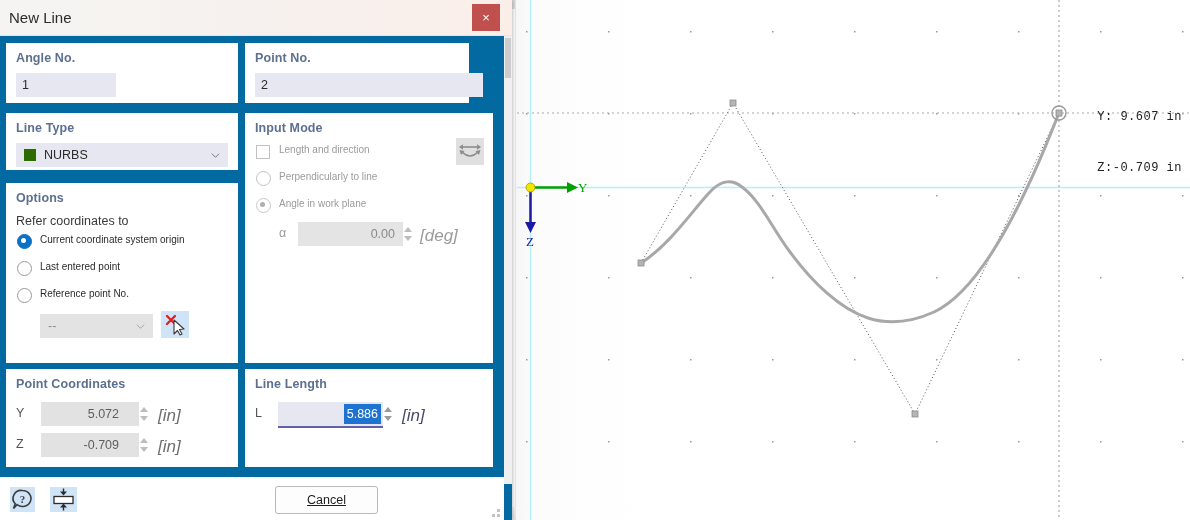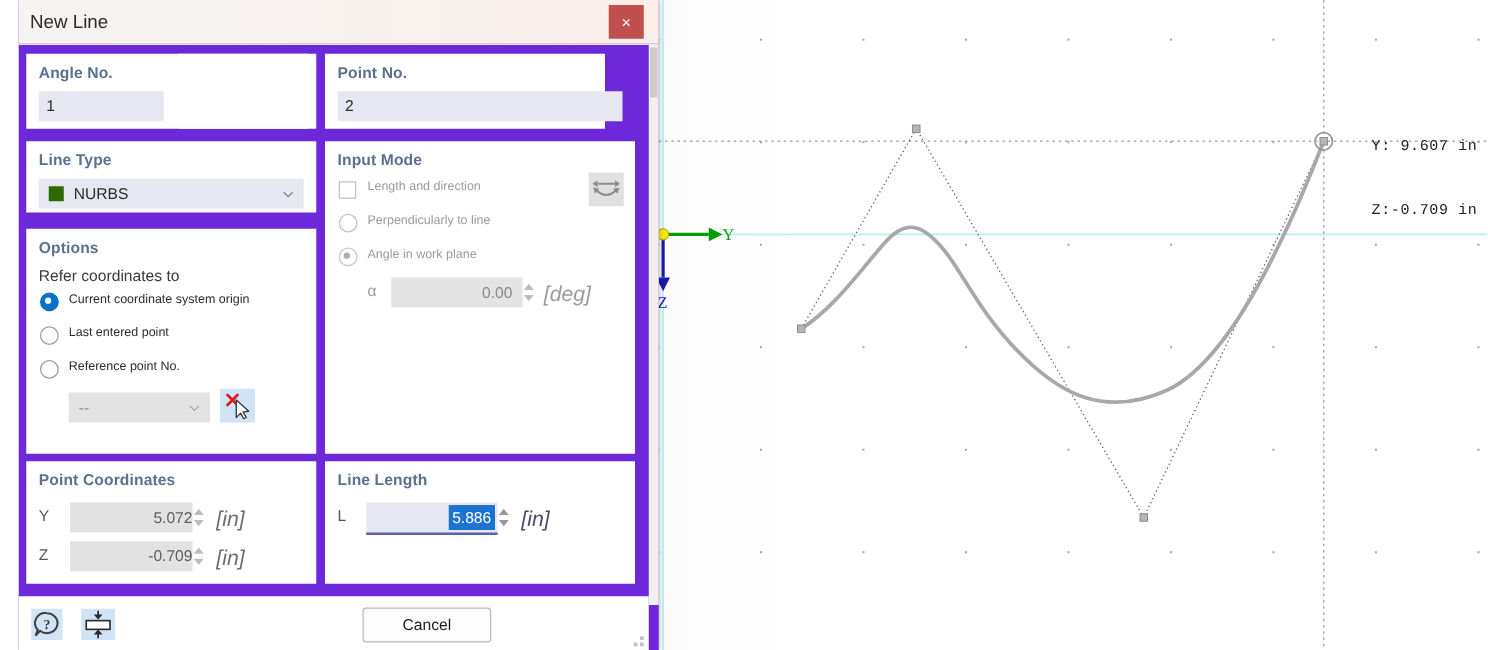--- a/index.html
+++ b/index.html
@@ -34,22 +34,22 @@
     position: absolute; left: 1px; top: 0px; width: 9px; height: 9px;
     background: #d8d8d8;
   }
   #vp-scroll-btm {
     position: absolute; left: 0px; bottom: 0px; width: 11px; height: 13px;
     background: linear-gradient(#efefef,#e2e2e2);
   }
 
   
   #dialog {
-    position: absolute; left: 15px; top: 0; width: 512px; height: 520px;
-    background: #6d28d9;
+    position: absolute; left: 0; top: 0; width: 512px; height: 520px;
+    background: #0369a1;
     box-shadow: 1px 0 3px rgba(0,0,0,0.22);
   }
   #titlebar {
     position: relative; height: 36px;
     background: linear-gradient(to right, #f5f4f2 0%, #f7f1ee 55%, #fbeee9 100%);
     border-bottom: 1px solid #e9e5e2;
   }
   #title-text {
     position: absolute; left: 9px; top: 9px;
     font-size: 15px; color: #2b2b2b; font-weight: 400;
@@ -83,21 +83,21 @@
 
   .field-label { position: absolute; font-size: 12.5px; color: #3a3a3a; }
   .unit-label { position: absolute; font-size: 17px; color: #6e6e6e; font-style: italic; }
 
   .txtinput {
     position: absolute; background: #e7e7f1; border: none;
     font-size: 12.5px; color: #2a2a2a;
     padding: 0 6px; line-height: 24px; height: 24px;
     font-family: "Liberation Sans", sans-serif;
   }
-  .txtinput.ro { background: #e2e2e2; color: #5e5e5e; text-align: right; padding-right: 0; }
+  .txtinput.ro { background: #e2e2e2; color: #5e5e5e; text-align: right; padding-right: 20px; }
   .txtinput.dis { background: #e4e4e4; color: #8a8a8a; text-align: right; padding-right: 8px; }
 
   
   .spin {
     position: absolute; width: 11px; height: 24px;
   }
   .spin b, .spin i {
     position: absolute; left: 1px; width: 0; height: 0;
     border-left: 4px solid transparent; border-right: 4px solid transparent;
     display: block;
@@ -149,21 +149,21 @@
   }
   .iconbtn.gray { background: #e0e0e0; }
 
   
   #footer { position: absolute; left: 0; top: 477px; width: 504px; height: 43px; background: #fff; }
   .btn {
     position: absolute; height: 28px; background: #fdfdfd;
     border: 1px solid #b9b9b9; border-radius: 3px;
     font-size: 12.5px; color: #1e1e1e; cursor: pointer;
     font-family: "Liberation Sans", sans-serif;
-    line-height: 26px; text-align: center;
+    line-height: 26px; text-align: center; text-decoration: underline;
   }
   .btn.primary { border: 2px solid #1575c6; }
   #resize-grip { position: absolute; right: 3px; bottom: 2px; width: 10px; height: 10px; }
   #resize-grip span { position: absolute; width: 3px; height: 3px; background: #c3c3c3; }
 </style>
 </head>
 <body>
 
 <div id="app">
 

